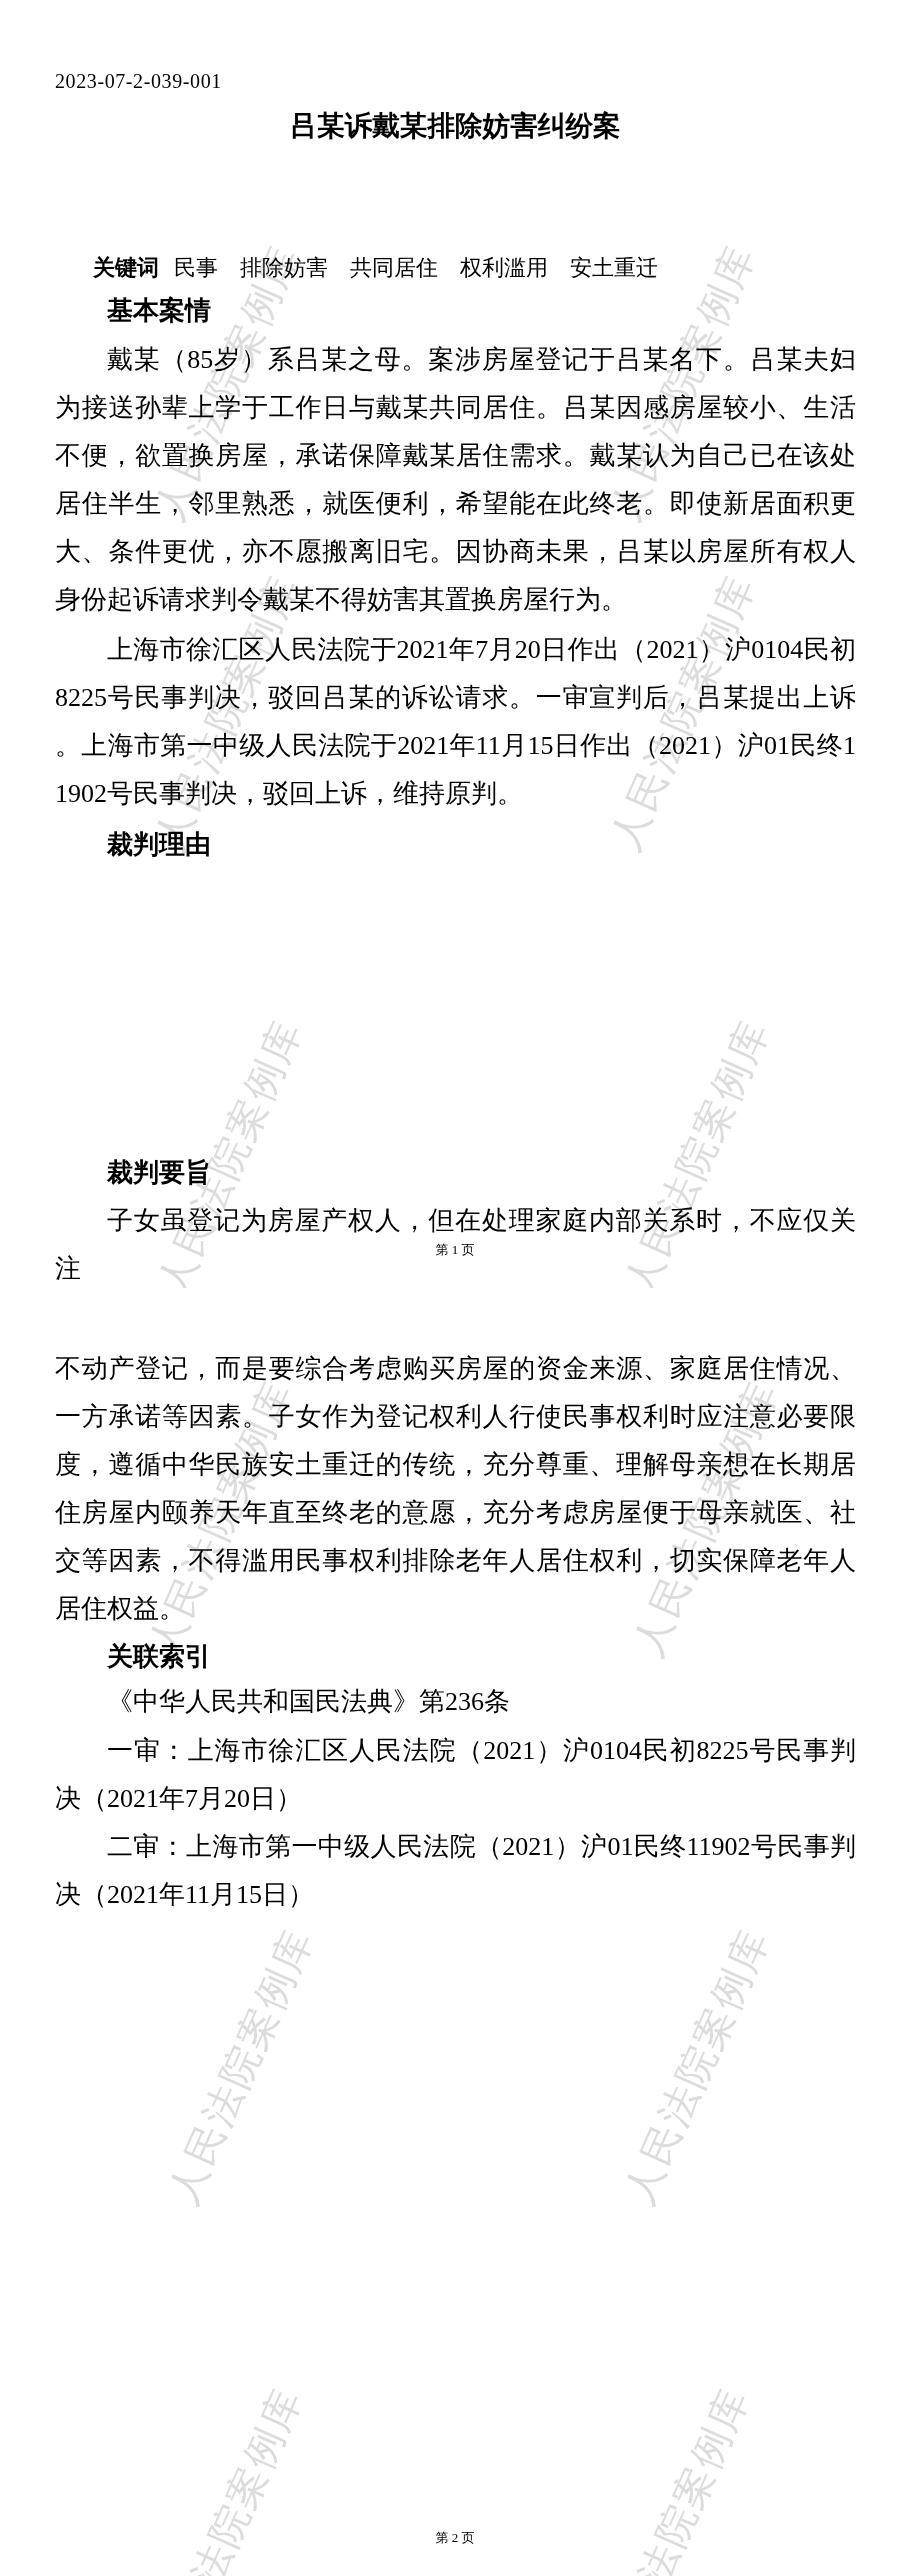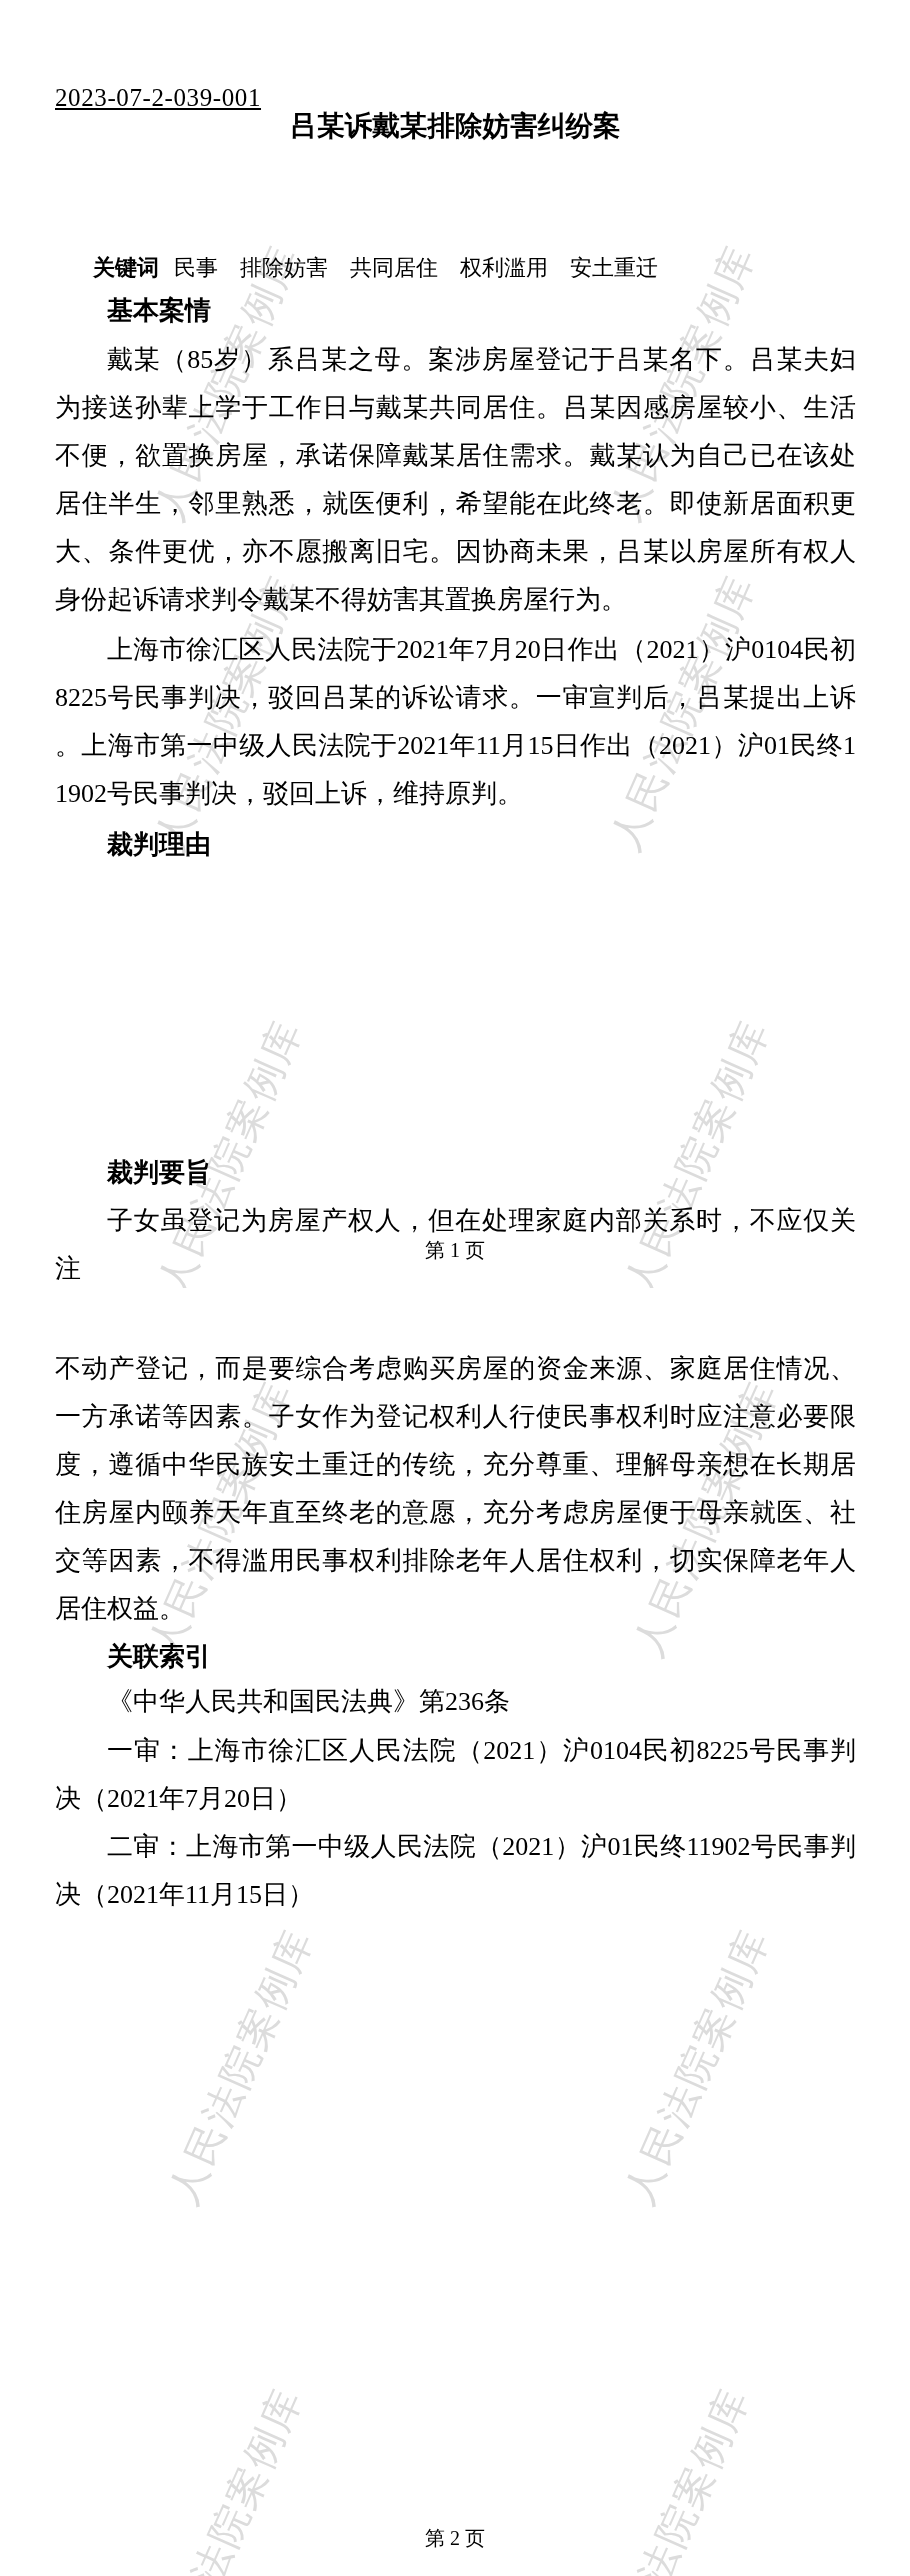--- a/index.html
+++ b/index.html
@@ -50,25 +50,24 @@
   .wm-b3 { left: 241px;  top: 778px; }
   .wm-b4 { left: 697px; top: 778px; }
   .wm-b5 { left: 230px;  top: 1237px; }
   .wm-b6 { left: 677px; top: 1237px; }
 
   
   .abs { position: absolute; z-index: 1; }
 
   .doc-number {
     left: 55px;
-    top: 74px;
-    font-size: 25px;
+    top: 57px;
+    font-size: 20px;
     line-height: 48px;
     letter-spacing: 0.6px;
-    text-decoration: underline;
   }
   .case-title {
     left: 0;
     top: 102px;
     width: 910px;
     text-align: center;
     font-size: 27.6px;
     line-height: 48px;
     font-weight: bold;
   }
@@ -132,21 +131,21 @@
   .t2-gist-cont   { top: 57px; }
   .t2-index-head  { top: 344px; }
   .t2-index-law   { top: 390px; }
   .t2-index-first { top: 439px; }
   .t2-index-second{ top: 535px; }
 
   .page-footer {
     left: 0;
     width: 910px;
     text-align: center;
-    font-size: 20px;
+    font-size: 13px;
     line-height: 18.4px;
   }
   .t-footer1 { top: 1241px; }
   .t2-footer2 { top: 1241px; }
 </style>
 </head>
 <body>
 
 <div class="page" id="page1">
 

